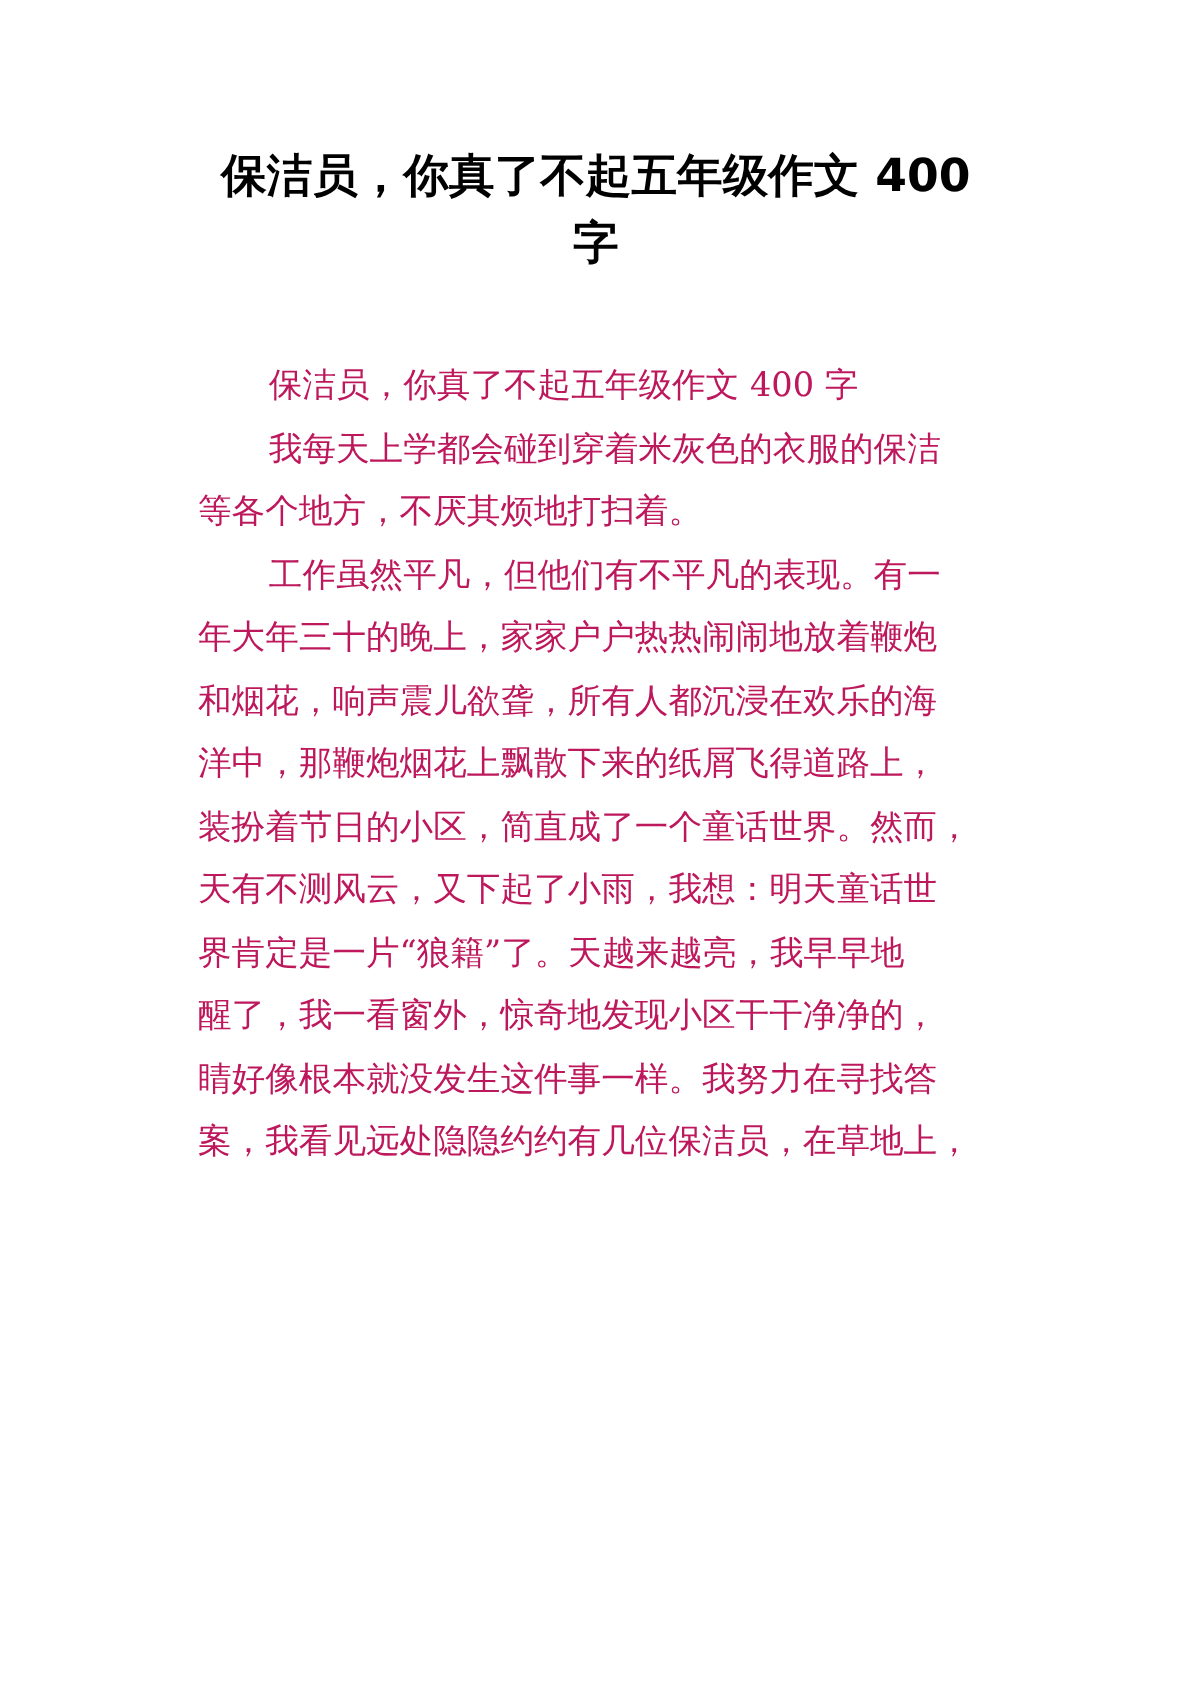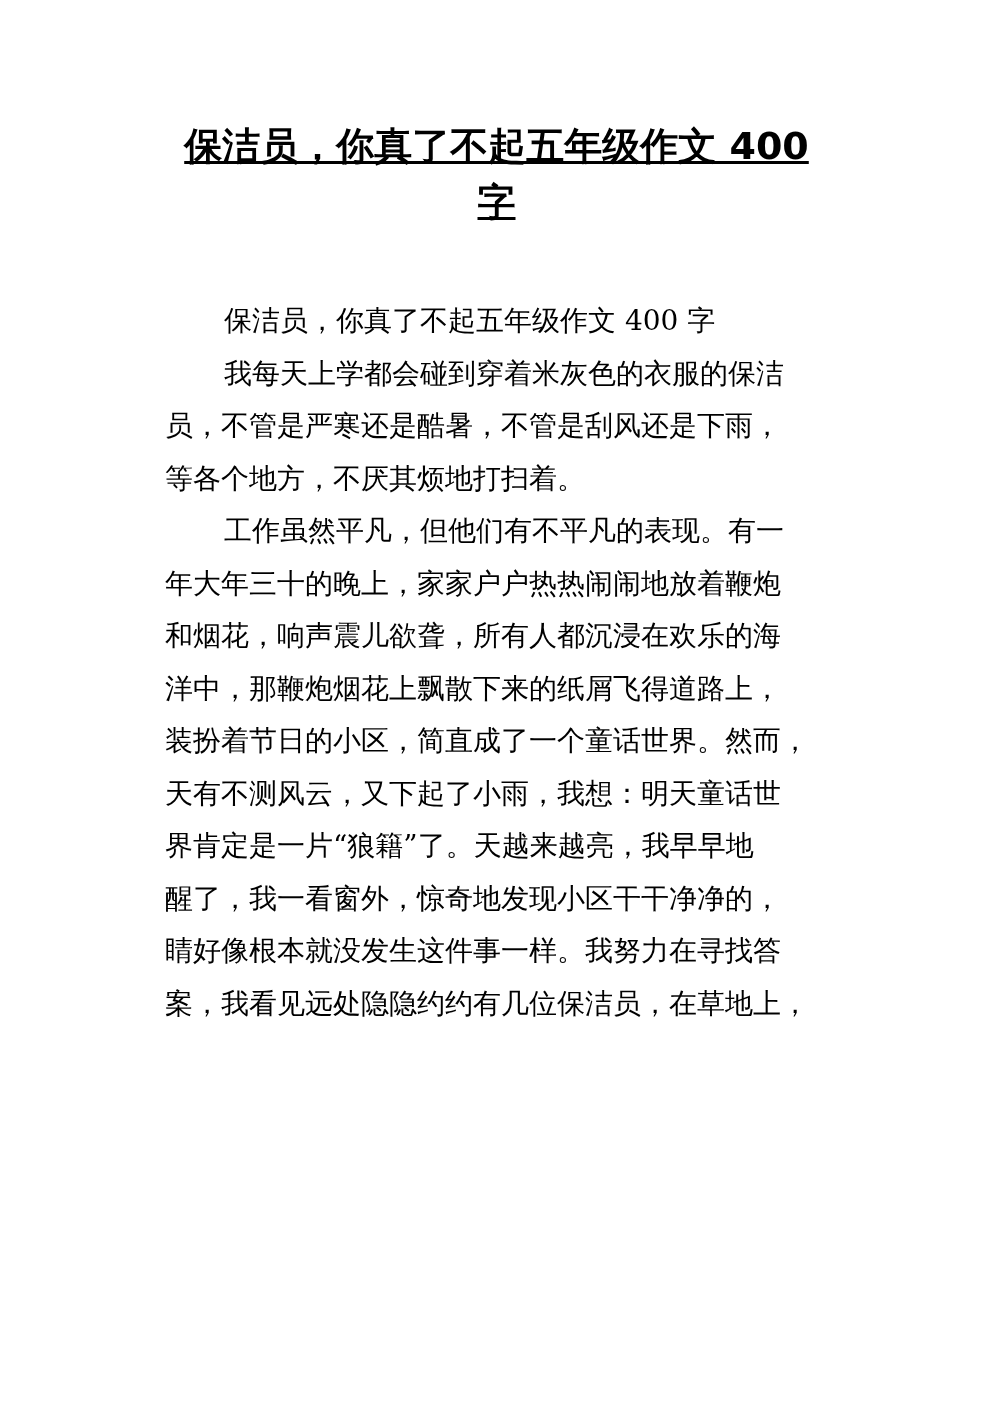--- a/index.html
+++ b/index.html
@@ -3,44 +3,42 @@
   <meta charset="utf-8">
   <style>
     html, body { margin: 0; padding: 0; background: #ffffff; }
     body { width: 993px; height: 1404px; position: relative; overflow: hidden; color: #111; }
     .page { position: absolute; left: 0; top: 0; width: 993px; height: 1404px; background: #fff; }
     .title {
       position: absolute; left: 150px; top: 118px; width: 693px;
       text-align: center; font-family: "DejaVu Sans", "Liberation Sans", sans-serif;
       font-weight: bold; font-size: 38px; line-height: 56px; color: #000;
       letter-spacing: 0px;
-      text-decoration: underline;
     }
     .body {
       position: absolute; left: 165px; top: 295px; width: 665px;
       font-family: "DejaVu Serif", "Liberation Serif", serif;
-      font-size: 28px; line-height: 52.5px; color: #000000;
+      font-size: 28px; line-height: 52.5px; color: #be185d;
       text-align: justify;
     }
     .line { display: block; white-space: nowrap; height: 52.5px; }
     .indent { padding-left: 59px; }
   </style>
 </head>
 <body>
 
 <div class="page">
   <div class="title">
     <div>保洁员，你真了不起五年级作文 400</div>
     <div>字</div>
   </div>
 
   <div class="body">
     <span class="line indent">保洁员，你真了不起五年级作文 400 字</span>
     <span class="line indent">我每天上学都会碰到穿着米灰色的衣服的保洁</span>
-    <span class="line">员，不管是严寒还是酷暑，不管是刮风还是下雨，</span>
     <span class="line">等各个地方，不厌其烦地打扫着。</span>
     <span class="line indent">工作虽然平凡，但他们有不平凡的表现。有一</span>
     <span class="line">年大年三十的晚上，家家户户热热闹闹地放着鞭炮</span>
     <span class="line">和烟花，响声震儿欲聋，所有人都沉浸在欢乐的海</span>
     <span class="line">洋中，那鞭炮烟花上飘散下来的纸屑飞得道路上，</span>
     <span class="line">装扮着节日的小区，简直成了一个童话世界。然而，</span>
     <span class="line">天有不测风云，又下起了小雨，我想：明天童话世</span>
     <span class="line">界肯定是一片“狼籍”了。天越来越亮，我早早地</span>
     <span class="line">醒了，我一看窗外，惊奇地发现小区干干净净的，</span>
     <span class="line">睛好像根本就没发生这件事一样。我努力在寻找答</span>

